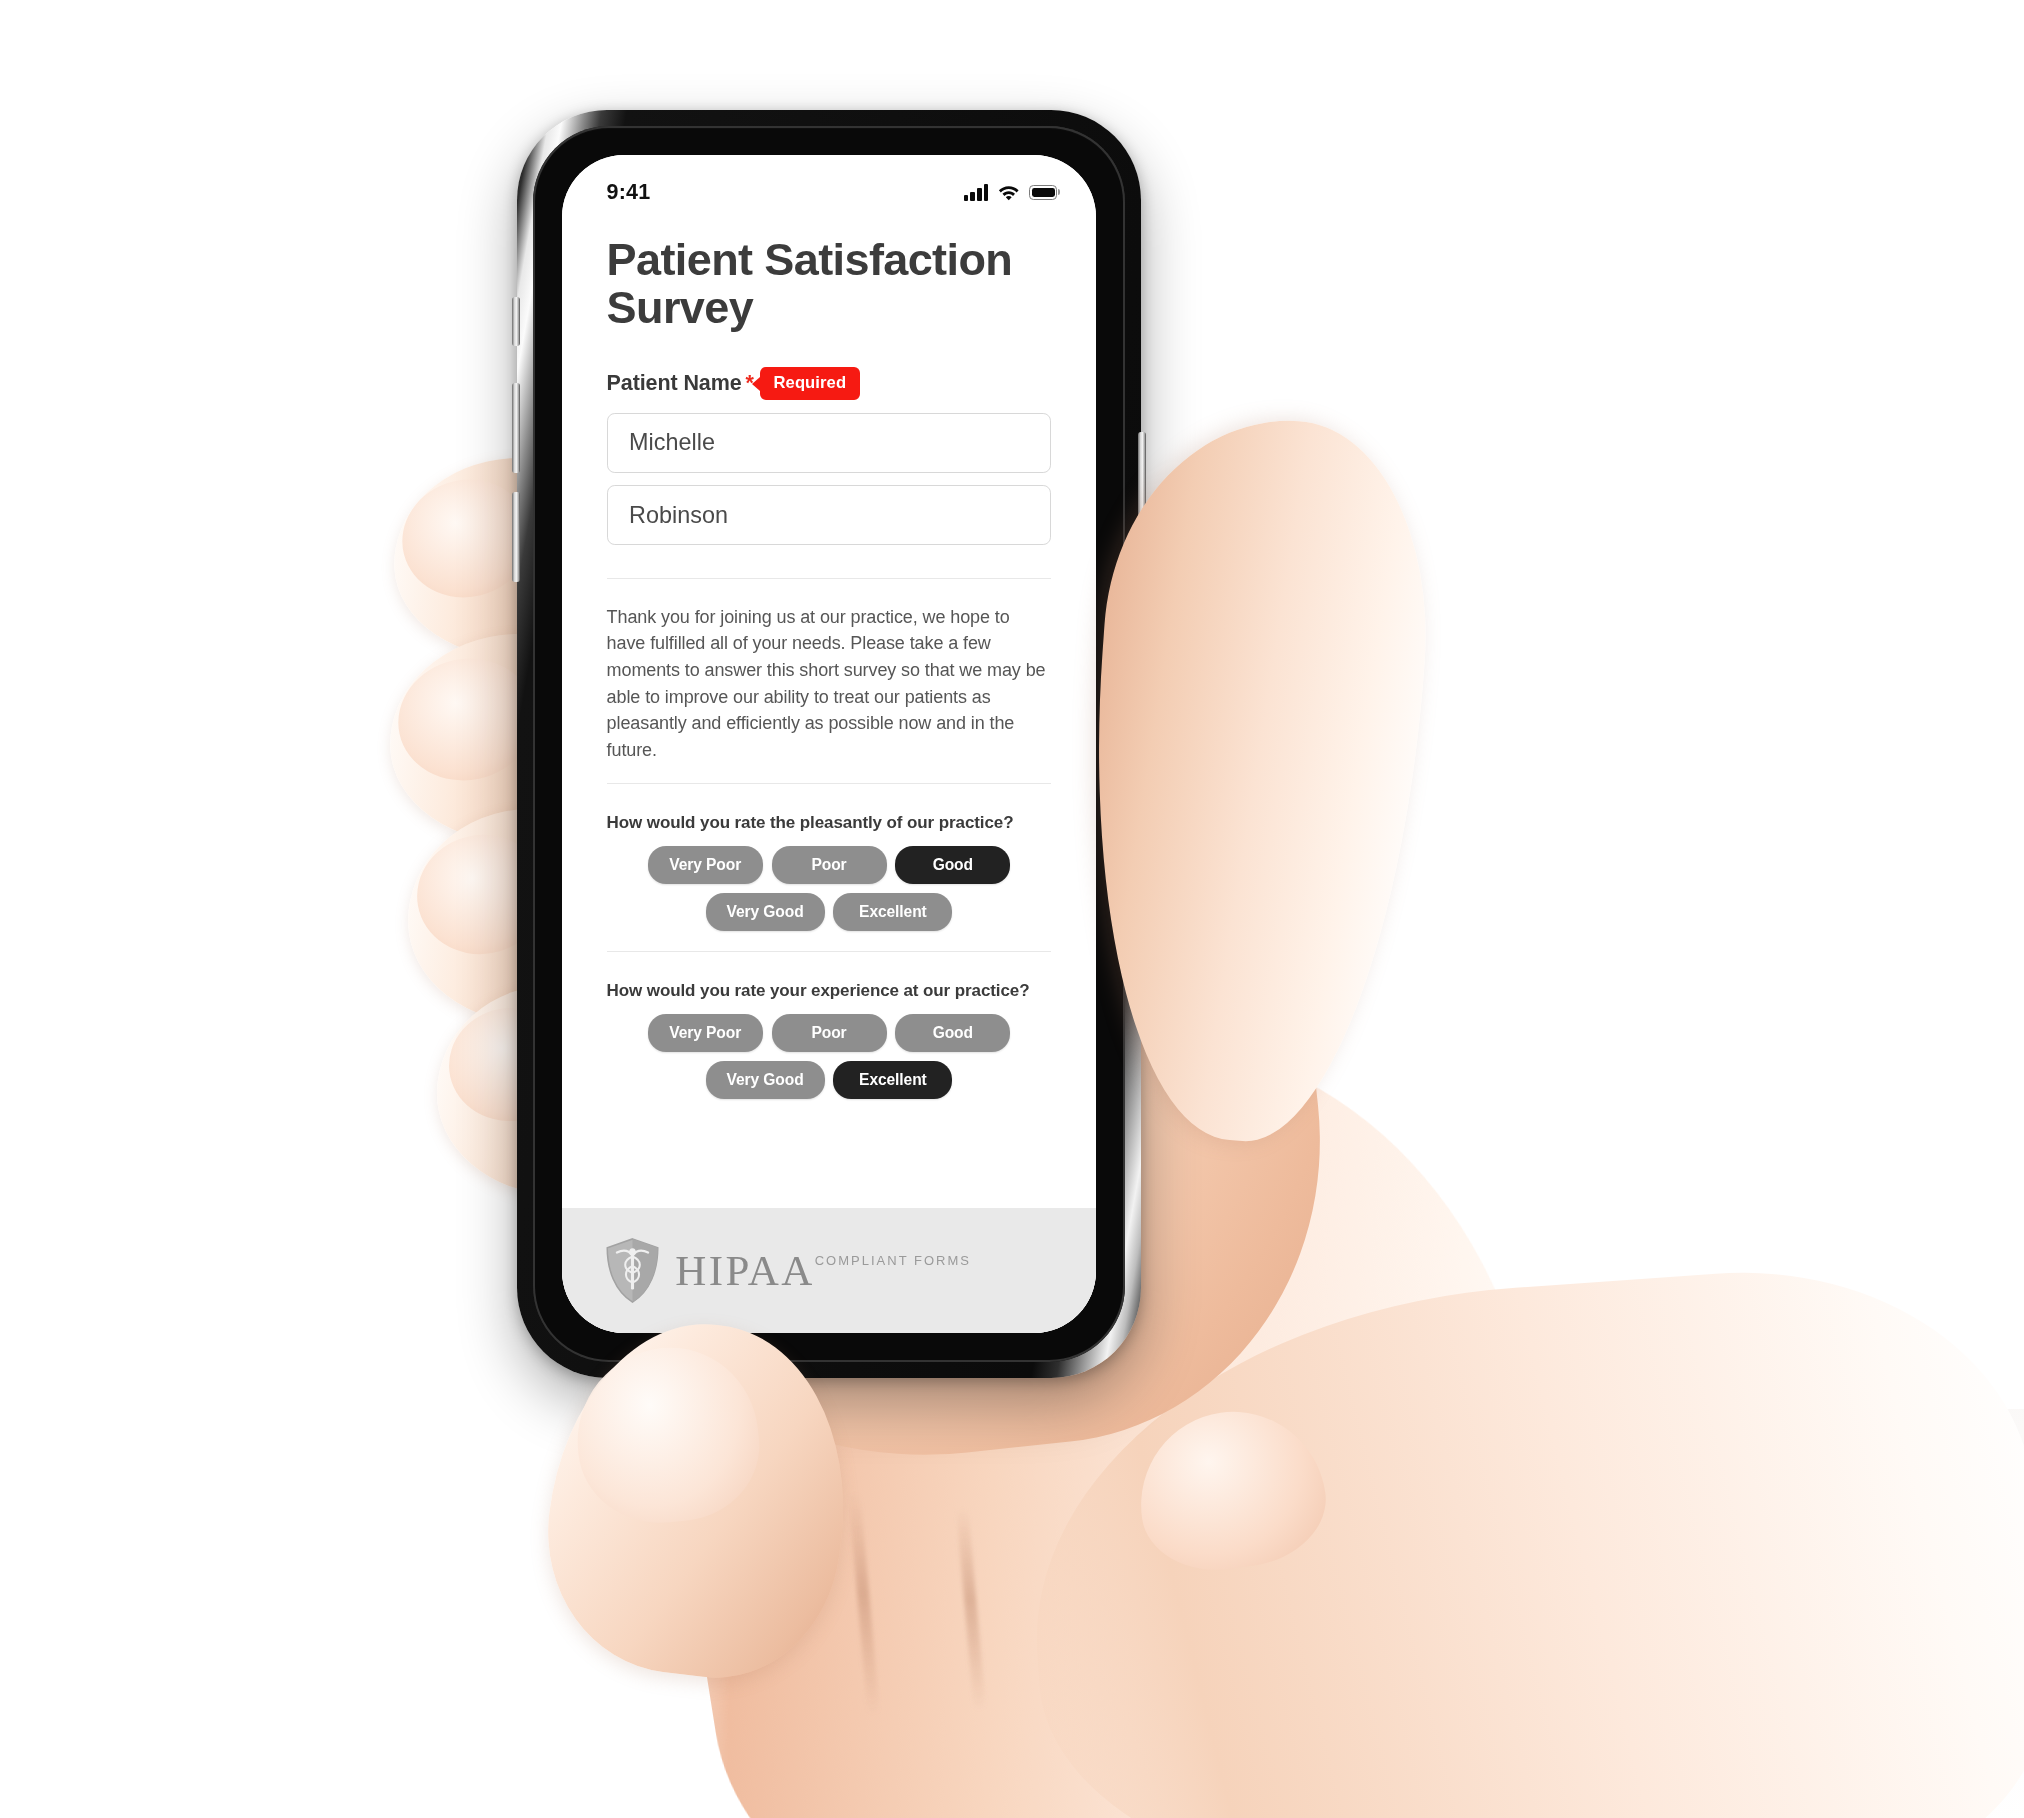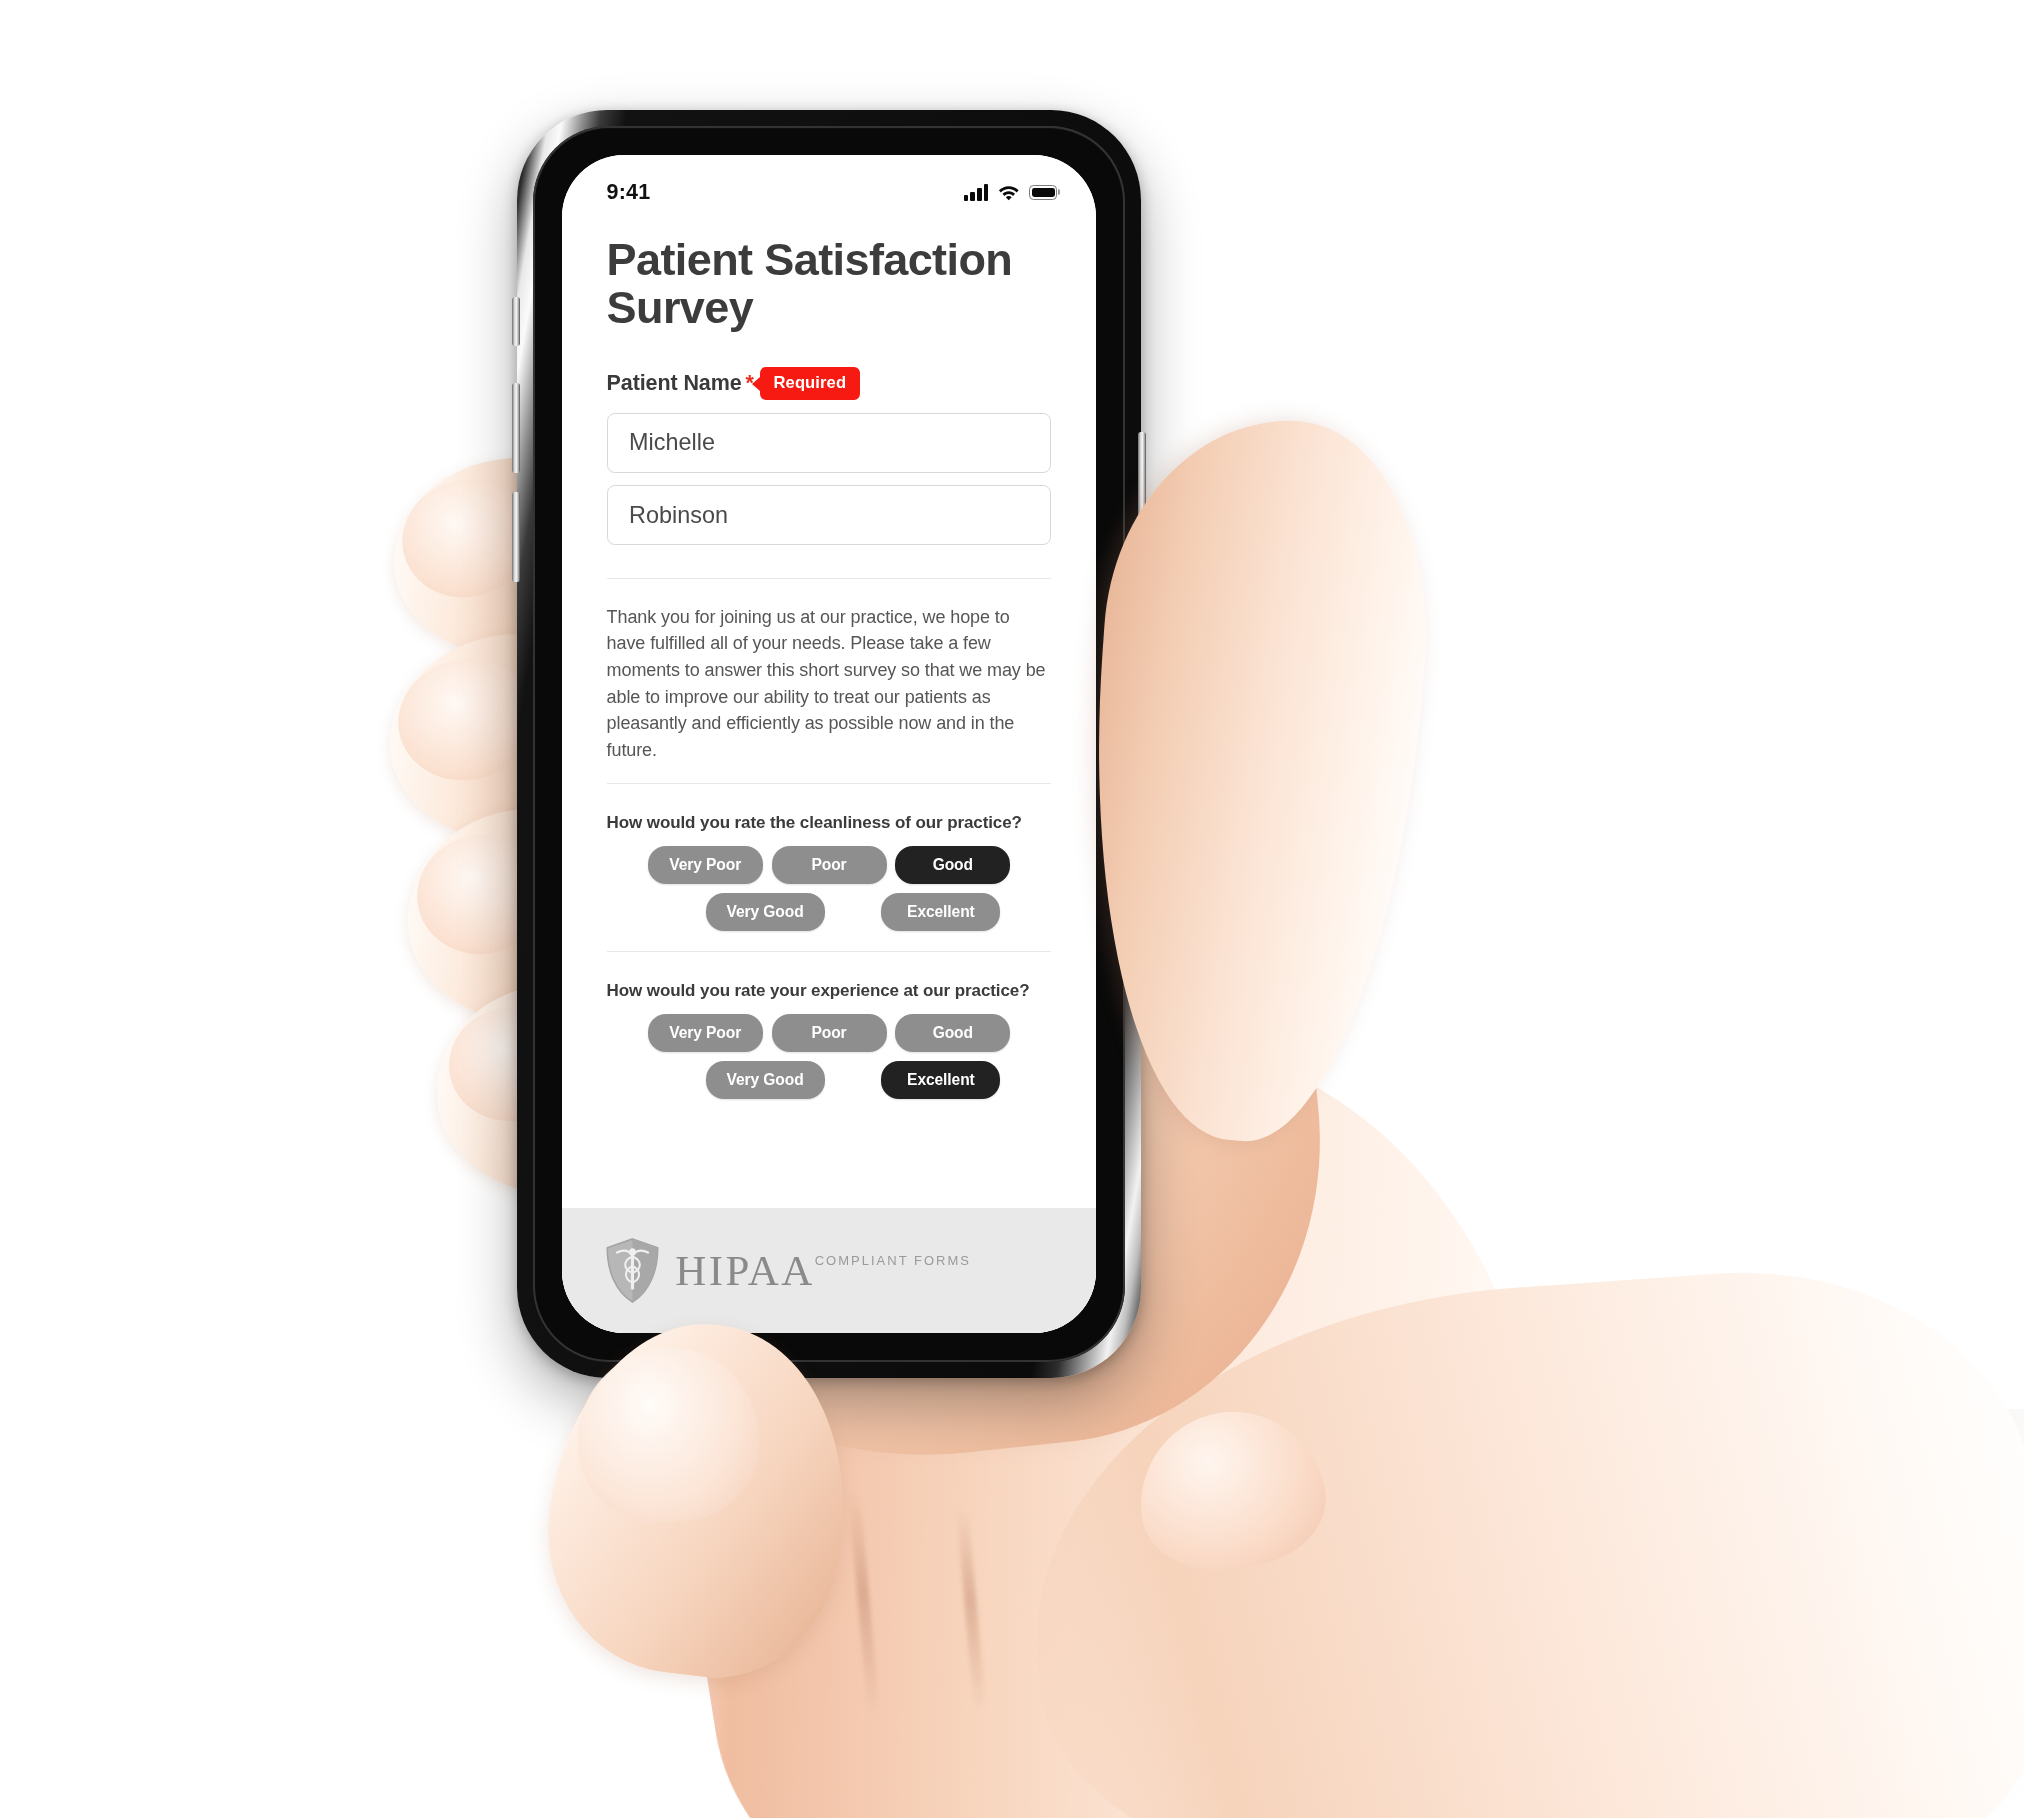--- a/index.html
+++ b/index.html
@@ -360,21 +360,21 @@
     font-size: 15.6px;
     font-weight: 600;
     padding: 10px 0;
     min-width: 115px;
     cursor: pointer;
     letter-spacing: -0.1px;
     box-shadow: 0 1px 2px rgba(0,0,0,.12);
   }
   .opt.sel { background: #222222; }
   .opt.w1 { min-width: 115px; }
-  .opt.w2 { min-width: 119px; margin-left: 48px; }
+  .opt.w2 { min-width: 119px; }
 
   
   .footer {
     background: #e9e9e9;
     height: 125px;
     display: flex;
     align-items: center;
     justify-content: space-between;
     padding: 0 39px 0 41px;
     flex: 0 0 auto;
@@ -487,21 +487,21 @@
             <input class="input" type="text" value="Robinson" style="">
 
             <div class="divider"></div>
 
             <div class="intro">Thank you for joining us at our practice, we hope to have fulfilled all of your needs. Please take a few moments to answer this short survey so that we may be able to improve our ability to treat our patients as pleasantly and efficiently as possible now and in the future.</div>
 
             <div class="divider"></div>
 
             
             <div class="question-block">
-              <div class="question-text">How would you rate the cleanliness of our practice?</div>
+              <div class="question-text">How would you rate the pleasantly of our practice?</div>
               <div class="opt-row">
                 <button class="opt w1">Very Poor</button>
                 <button class="opt w1">Poor</button>
                 <button class="opt w1 sel">Good</button>
               </div>
               <div class="opt-row">
                 <button class="opt w2">Very Good</button>
                 <button class="opt w2">Excellent</button>
               </div>
             </div>

